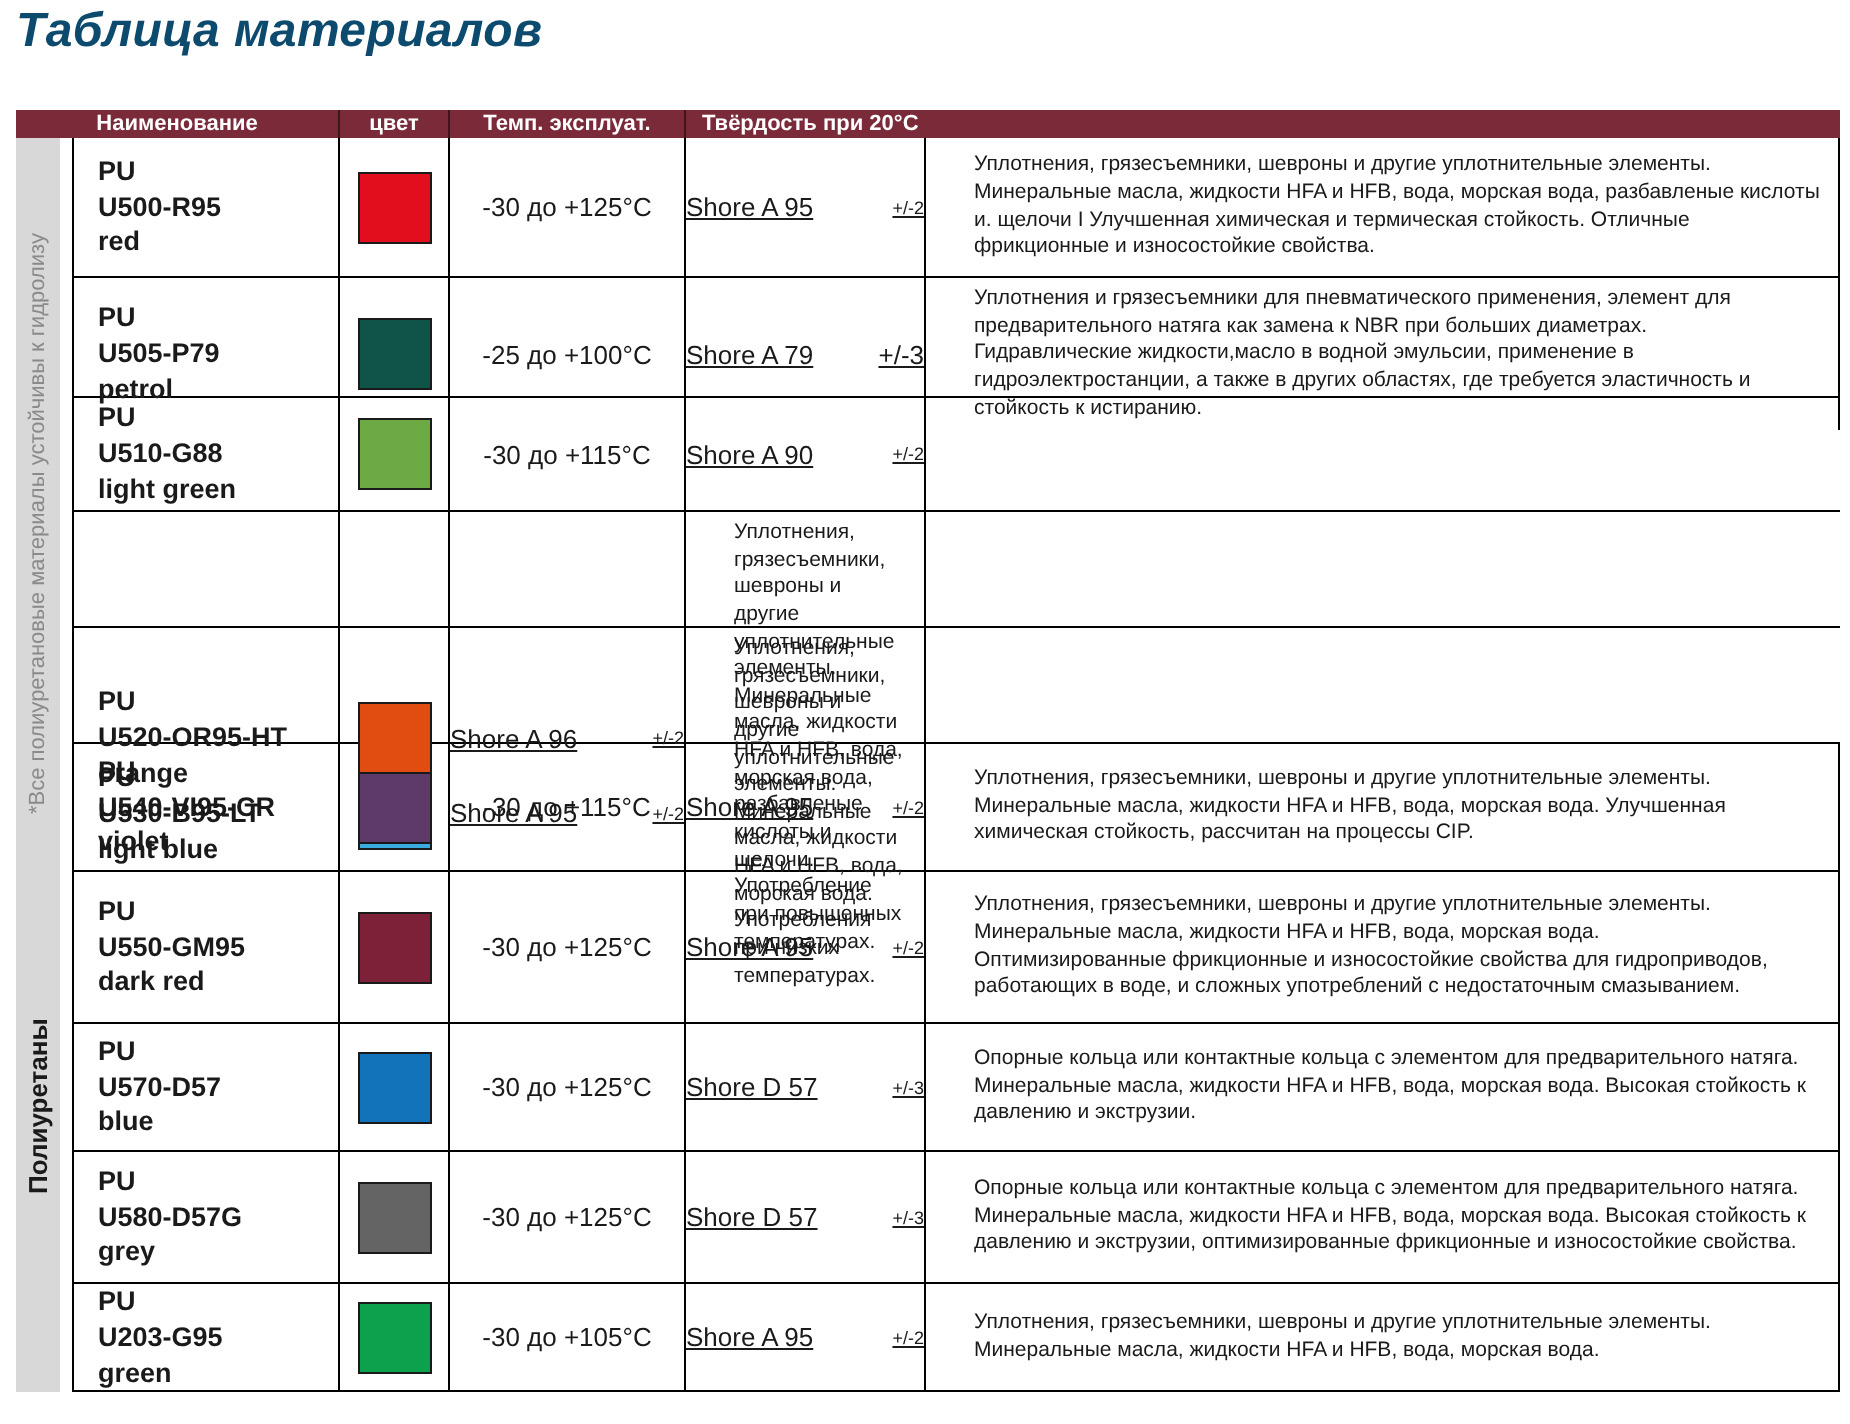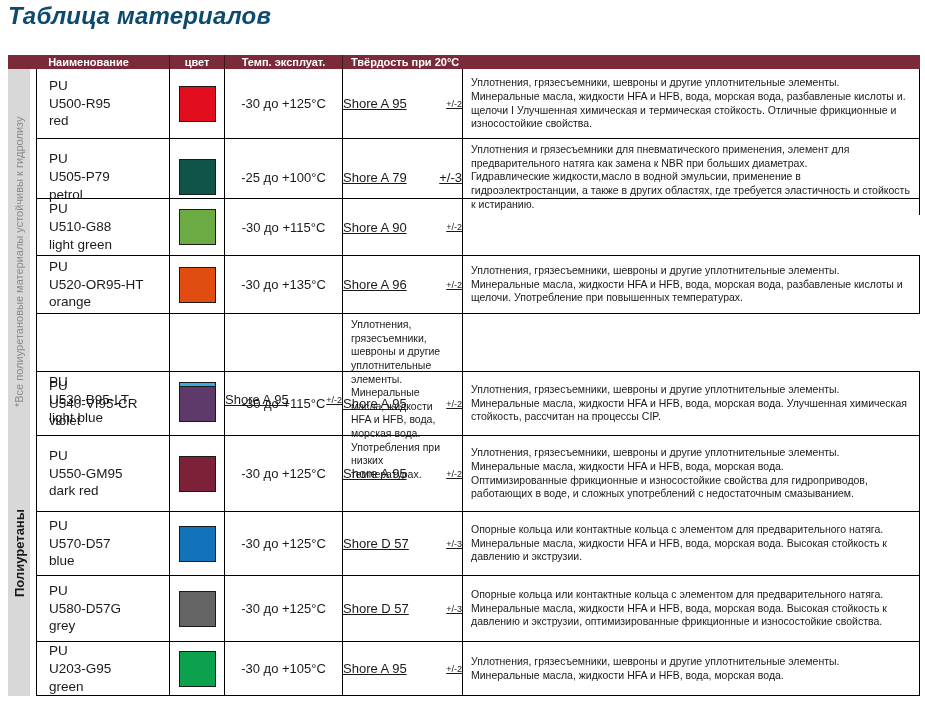--- a/index.html
+++ b/index.html
@@ -22,28 +22,28 @@
   .t-row:nth-of-type(2){height:60px}
   .t-row:nth-of-type(3){height:57px}
   .t-row:nth-of-type(4){height:58px}
   .t-row:nth-of-type(5){height:58px}
   .t-row:nth-of-type(6){height:64px}
   .t-row:nth-of-type(7){height:76px}
   .t-row:nth-of-type(8){height:64px}
   .t-row:nth-of-type(9){height:66px}
   .t-row:nth-of-type(10){height:54px}
   .cell{box-sizing:border-box;border-right:1px solid #000;display:flex;align-items:center;color:#1a1a1a;}
-  .c-name{border-left:1px solid #000;flex-direction:column;align-items:flex-start;justify-content:center;padding-left:12px;font-size:13.5px;line-height:1.33;}
+  .c-name{border-left:1px solid #000;flex-direction:column;align-items:flex-start;justify-content:center;padding-left:12px;font-size:13.5px;line-height:1.33;font-weight:bold;}
   .c-color{justify-content:center;}
   .swatch{width:35px;height:34px;border:1px solid #1a1a1a;display:block;}
   .c-temp{justify-content:center;font-size:13px;}
   .c-hard{justify-content:space-between;font-size:13px;text-decoration:underline;}
   .tol{font-size:9px;margin-left:4px;}
   .tol.full{font-size:13px;margin-left:5px;}
-  .c-app{padding:4px 8px 4px 8px;font-size:10.5px;line-height:1.3;white-space:pre-line;align-items:center;}
+  .c-app{padding:4px 8px 4px 8px;font-size:10.5px;line-height:1.3;white-space:pre-line;align-items:center;margin-left:16px;}
 </style>
 </head>
 <body>
 
 <div class="page">
   <div class="page-title">Таблица материалов</div>
 
   <div class="tbl">
     <div class="t-head">
       <div class="h-cell">Наименование</div>
@@ -112,21 +112,20 @@
 
   <div class="t-row">
     <div class="cell c-name">
       <div>PU</div>
       <div>U520-OR95-HT</div>
       <div>orange</div>
     </div>
     <div class="cell c-color">
       <span class="swatch" style="background: rgb(225, 76, 17);"></span>
     </div>
-    <div class="cell c-temp">-30 до +135°C</div>
     <div class="cell c-hard">
       <span>Shore A 96</span>
       <span class="tol">+/-2</span>
     </div>
     <div class="cell c-app">Уплотнения, грязесъемники, шевроны и другие уплотнительные элементы.
 Минеральные масла, жидкости HFA и HFB, вода, морская вода, разбавленые кислоты и щелочи. Употребление при повышенных температурах.</div>
   </div>
 
   <div class="t-row">
     <div class="cell c-name">

